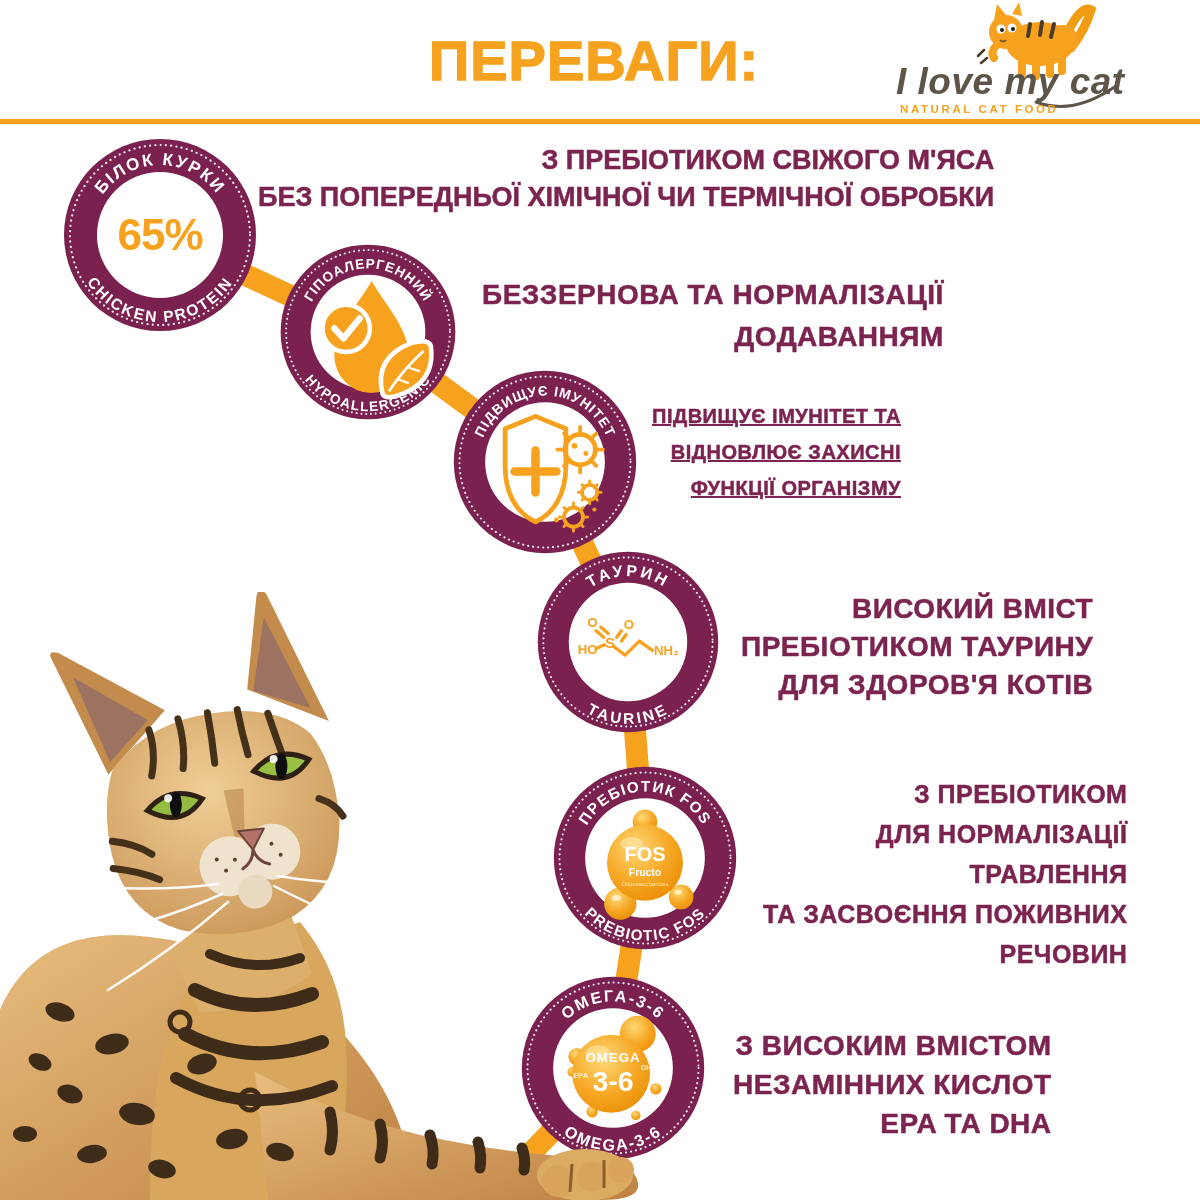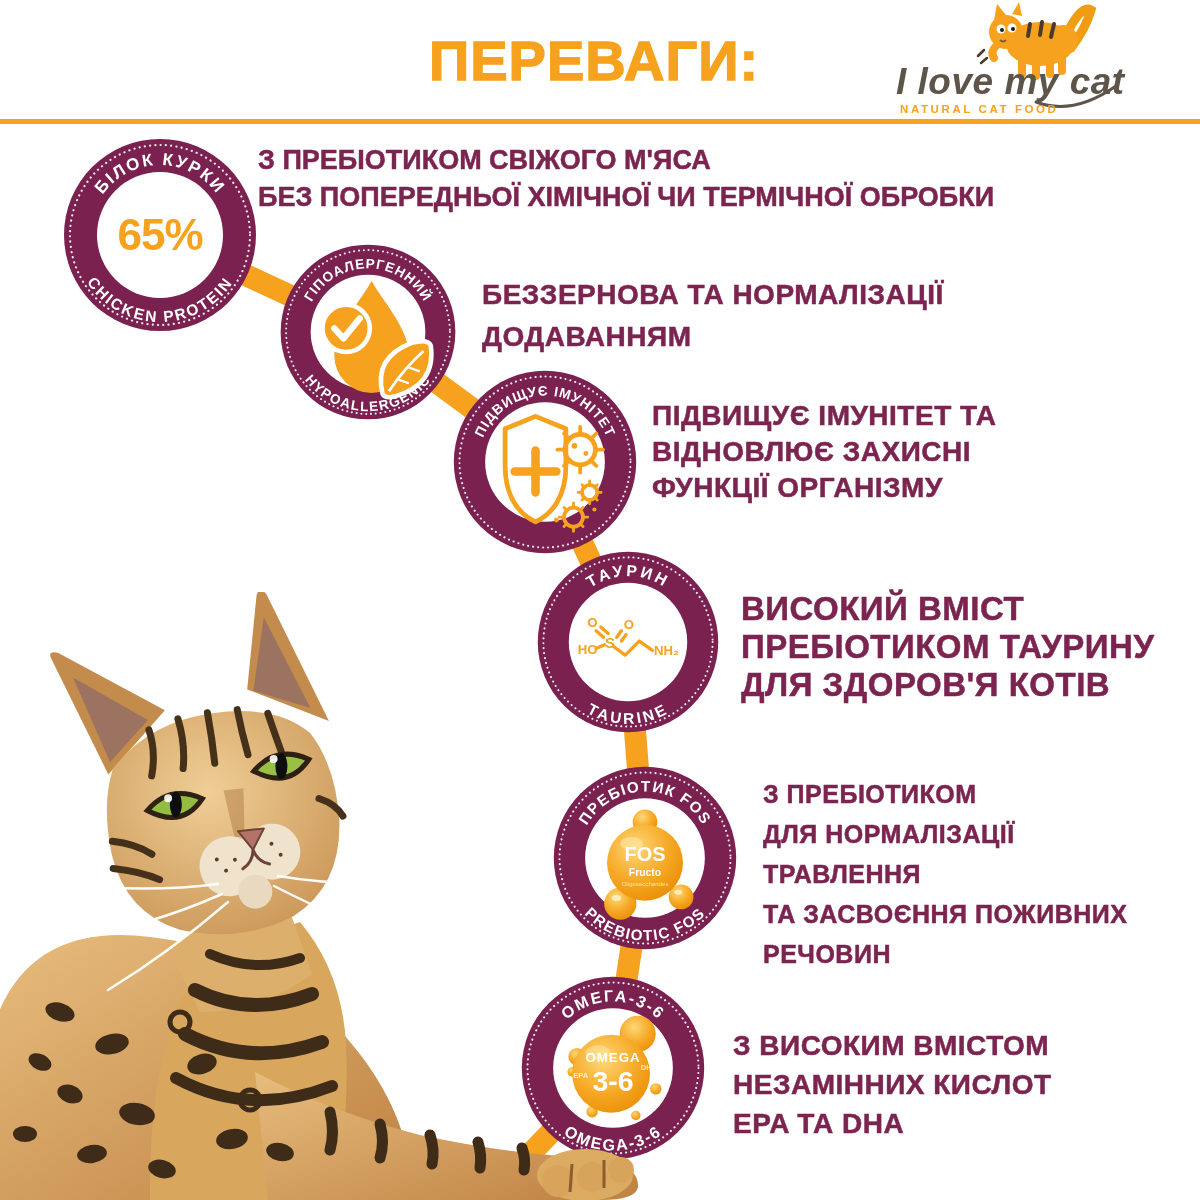--- a/index.html
+++ b/index.html
@@ -1,31 +1,31 @@
 <!DOCTYPE html>
 <html><head>
 <meta charset="utf-8">
 <style>
   html,body{margin:0;padding:0;}
   .page{
     position:relative;width:1200px;height:1200px;background:#ffffff;
-    overflow:hidden;font-family:"Liberation Sans",sans-serif;
+    overflow:hidden;font-family:"Liberation Sans",sans-serif;text-align:right;
   }
   .abs{position:absolute;}
   .page-title{
     left:429px;top:28px;font-size:56px;font-weight:700;color:#F6A21E;
     letter-spacing:1px;-webkit-text-stroke:1.4px #F6A21E;white-space:nowrap;
   }
   .header-rule{left:0;top:119px;width:1200px;height:5px;background:#F6A21E;}
   .benefit{color:#7C2450;font-weight:700;-webkit-text-stroke:0.5px #7C2450;}
   .benefit .ln{white-space:nowrap;}
   .b1{left:258px;top:142px;font-size:27px;line-height:37px;letter-spacing:0px;}
   .b2{left:482px;top:274px;font-size:28px;line-height:42px;letter-spacing:0.5px;}
-  .b3{left:652px;top:398px;font-size:28px;line-height:36px;letter-spacing:0.5px;}
-  .b4{left:741px;top:590px;font-size:33px;line-height:38px;letter-spacing:0.5px;}
+  .b3{left:652px;top:398px;font-size:20px;line-height:36px;letter-spacing:0.5px;text-decoration:underline;}
+  .b4{left:741px;top:590px;font-size:28px;line-height:38px;letter-spacing:0.5px;}
   .b5{left:763px;top:774px;font-size:25px;line-height:40px;letter-spacing:0.5px;}
   .b6{left:733px;top:1018px;font-size:28px;line-height:39px;letter-spacing:0.5px;margin-top:8px;}
   svg text{font-family:"Liberation Sans",sans-serif;}
 </style>
 </head>
 <body>
 
 <div class="page">
 
   <svg class="abs" style="left:0;top:0" width="1200" height="1200" viewBox="0 0 1200 1200">

